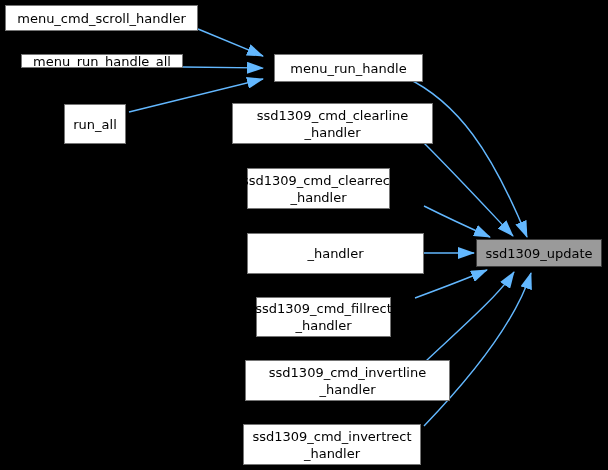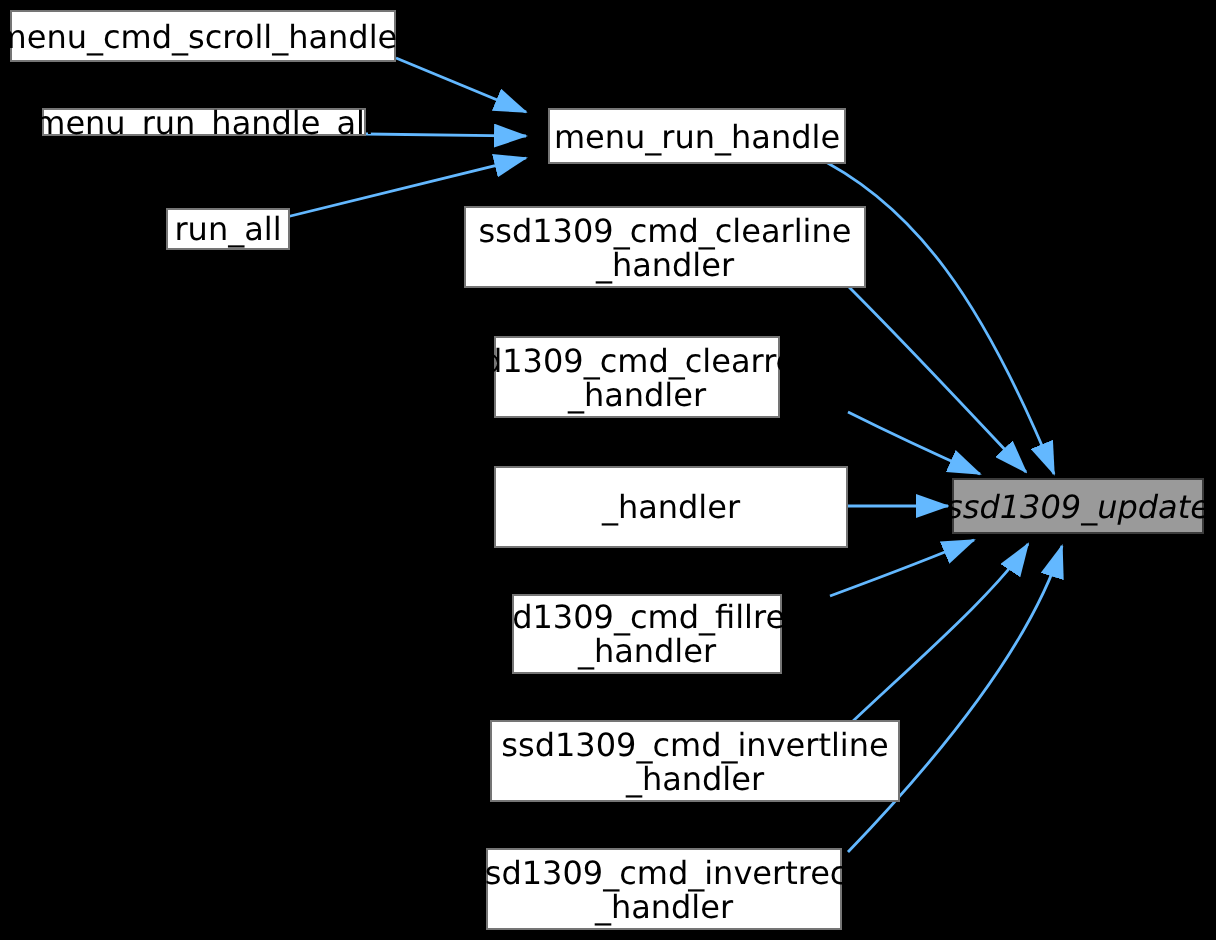--- a/index.html
+++ b/index.html
@@ -23,29 +23,28 @@
   .edge{stroke:var(--edge,#63b8ff);stroke-width:1.4;fill:none;}
   .arrowhead-shape{fill:var(--edge,#63b8ff);}
   .node{
     position:absolute;
     box-sizing:border-box;
     background:var(--node-fill,#fff);
     border:1px solid var(--node-border,#757575);
     color:var(--text,#000);
     display:flex;flex-direction:column;
     align-items:center;justify-content:center;
-    font-size:16px;line-height:17px;
+    font-size:13px;line-height:17px;
     text-align:center;white-space:nowrap;
     cursor:pointer;
   }
   .node span{display:block;}
   .node.focal{
     background:var(--focal-fill,#9a9a9a);
     border-color:var(--focal-border,#3c3c3c);
-    font-style:italic;
   }
 </style>
 </head>
 <body>
 
 <div class="canvas">
 
   <svg class="edges" viewBox="0 0 608 470" xmlns="http://www.w3.org/2000/svg">
     <defs>
       <marker id="arrow" viewBox="0 0 17 12" refX="16" refY="6" markerWidth="17" markerHeight="12" markerUnits="userSpaceOnUse" orient="auto">
@@ -65,21 +64,21 @@
   </svg>
 
   <div class="node" style="left:5px;top:5px;width:193px;height:26px">
     <span>menu_cmd_scroll_handler</span>
   </div>
 
   <div class="node" style="left:21px;top:54px;width:162px;height:14px">
     <span>menu_run_handle_all</span>
   </div>
 
-  <div class="node" style="left:83px;top:104px;width:62px;height:21px">
+  <div class="node" style="left:64px;top:104px;width:62px;height:40px">
     <span>run_all</span>
   </div>
 
   <div class="node" style="left:274px;top:54px;width:149px;height:28px">
     <span>menu_run_handle</span>
   </div>
 
   <div class="node" style="left:232px;top:103px;width:201px;height:41px">
     <span>ssd1309_cmd_clearline</span>
     <span>_handler</span>

